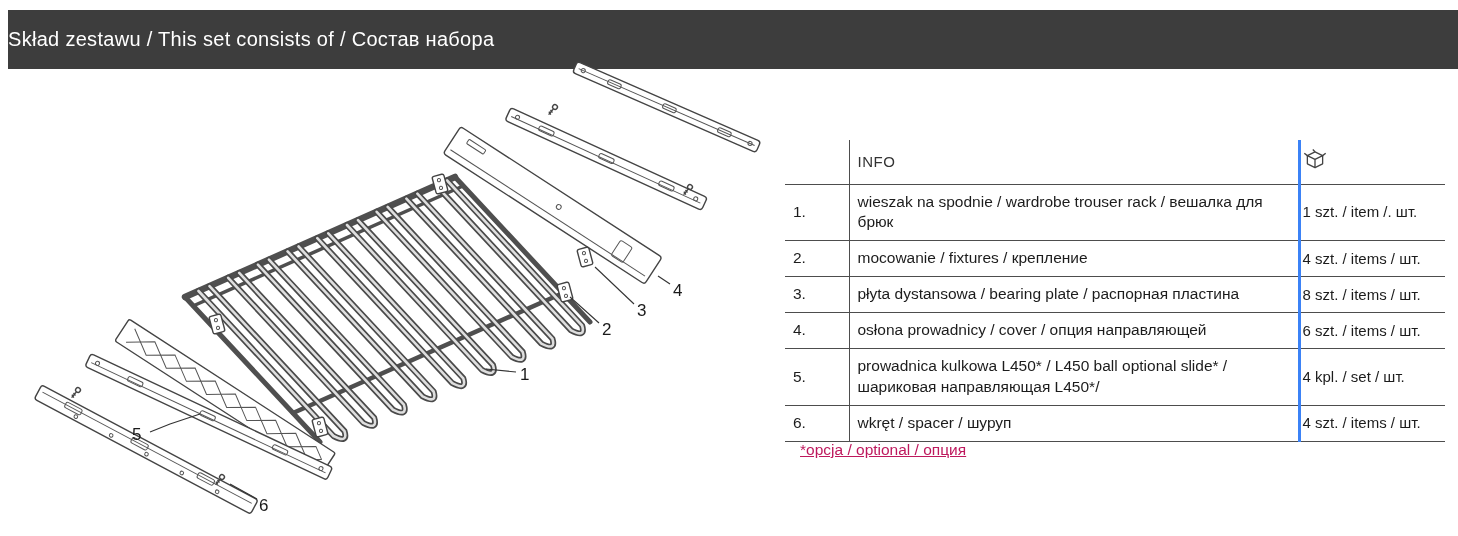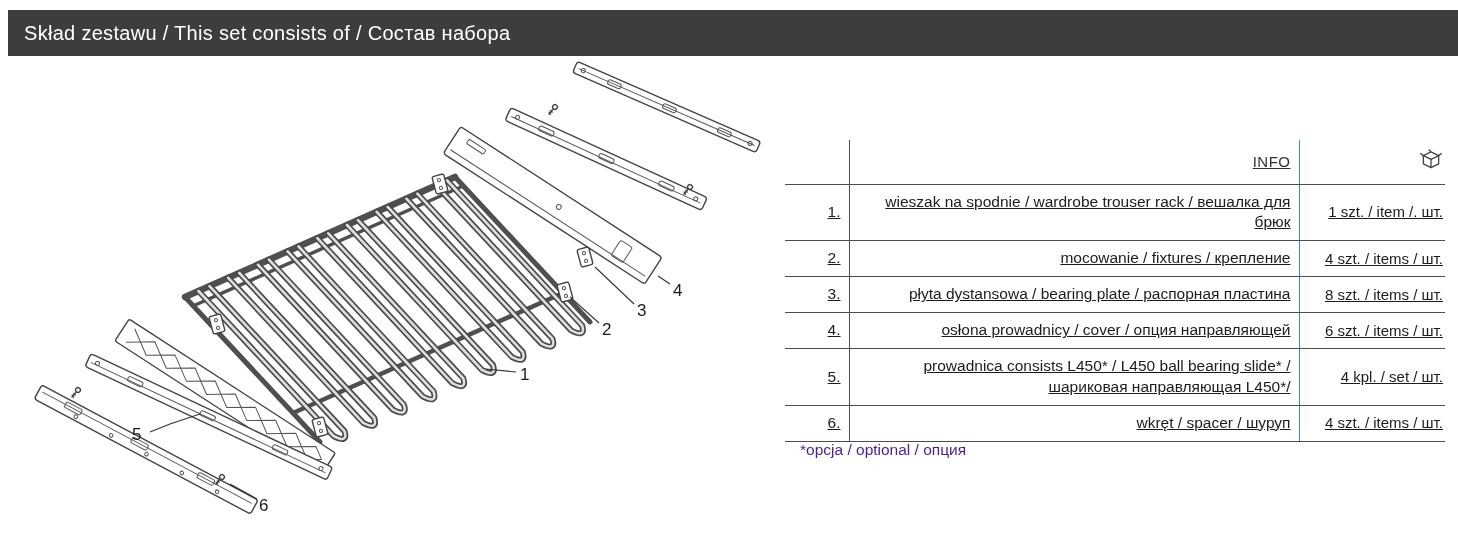--- a/index.html
+++ b/index.html
@@ -2,23 +2,23 @@
 <html><head>
 <meta charset="utf-8">
 <style>
   html,body{margin:0;padding:0;background:#f6f6f6;}
   .page{
     position:relative;width:1458px;height:536px;background:#ffffff;
     font-family:"Liberation Sans",sans-serif;color:#1b1b1b;overflow:hidden;
   }
   
   .header-bar{
-    position:absolute;left:8px;right:0;top:10px;height:46px;
+    position:absolute;left:8px;right:0;top:10px;height:59px;
     background:#3d3d3d;display:flex;align-items:center;
-    padding-left:16px;box-sizing:border-box;
+    padding-left:0;box-sizing:border-box;
   }
   .header-bar .title{color:#ffffff;font-size:20px;letter-spacing:.3px;}
   
   .diagram{position:absolute;left:10px;top:52px;width:770px;height:480px;}
   .bar{stroke:#4f4f4f;stroke-linecap:round;fill:none;}
   .ro{stroke:#4a4a4a;stroke-width:6;fill:none;stroke-linecap:round;stroke-linejoin:round;}
   .ri{stroke:#dedede;stroke-width:2.6;fill:none;stroke-linecap:round;stroke-linejoin:round;}
   .rail-body{fill:#ffffff;stroke:#444;stroke-width:1.4;}
   .rail-detail{fill:none;stroke:#555;stroke-width:1;}
   .clip{fill:#ffffff;stroke:#444;stroke-width:1.4;}
@@ -28,29 +28,29 @@
   .screw{stroke:#444;stroke-width:1.4;fill:none;}
   
   .parts-table{
     position:absolute;left:785px;top:140px;width:660px;
     border-collapse:collapse;table-layout:fixed;
   }
   .parts-table col.c-num{width:64px;}
   .parts-table col.c-info{width:450px;}
   .parts-table col.c-qty{width:146px;}
   .parts-table th,.parts-table td{
-    text-align:right;vertical-align:middle;font-weight:normal;
-    font-size:15.5px;color:#1c1c1c;padding:7px 8px;box-sizing:border-box;text-decoration:underline;
+    text-align:left;vertical-align:middle;font-weight:normal;
+    font-size:15.5px;color:#1c1c1c;padding:7px 8px;box-sizing:border-box;
   }
   .parts-table thead th{height:44px;border-bottom:1px solid #4d4d4d;color:#333;
     font-size:15px;letter-spacing:.5px;}
   .parts-table tbody td{border-bottom:1px solid #4d4d4d;line-height:1.35;}
   .parts-table .col-num{border-right:1px solid #4d4d4d;}
-  .parts-table .col-qty{border-left:1px solid #3b82f6;white-space:nowrap;font-size:15px;padding:7px 2px;}
-  .footnote{position:absolute;left:800px;top:441px;font-size:15.5px;color:#4c1d95;}
+  .parts-table .col-qty{border-left:3px solid #3b82f6;white-space:nowrap;font-size:15px;padding:7px 2px;}
+  .footnote{position:absolute;left:800px;top:441px;font-size:15.5px;color:#be185d;text-decoration:underline;}
 </style>
 </head>
 <body>
 
 <div class="page">
 
   <div class="header-bar">
     <span class="title">Skład zestawu / This set consists of / Состав набора</span>
   </div>
 
@@ -252,21 +252,21 @@
         <td>płyta dystansowa / bearing plate / распорная пластина</td>
         <td class="col-qty">8 szt. / items / шт.</td>
       </tr>
       <tr>
         <td class="col-num">4.</td>
         <td>osłona prowadnicy / cover / опция направляющей</td>
         <td class="col-qty">6 szt. / items / шт.</td>
       </tr>
       <tr>
         <td class="col-num">5.</td>
-        <td>prowadnica consists L450* / L450 ball bearing slide* / шариковая направляющая L450*/</td>
+        <td>prowadnica kulkowa L450* / L450 ball optional slide* / шариковая направляющая L450*/</td>
         <td class="col-qty">4 kpl. / set / шт.</td>
       </tr>
       <tr>
         <td class="col-num">6.</td>
         <td>wkręt / spacer / шуруп</td>
         <td class="col-qty">4 szt. / items / шт.</td>
       </tr>
     </tbody>
   </table>
 

